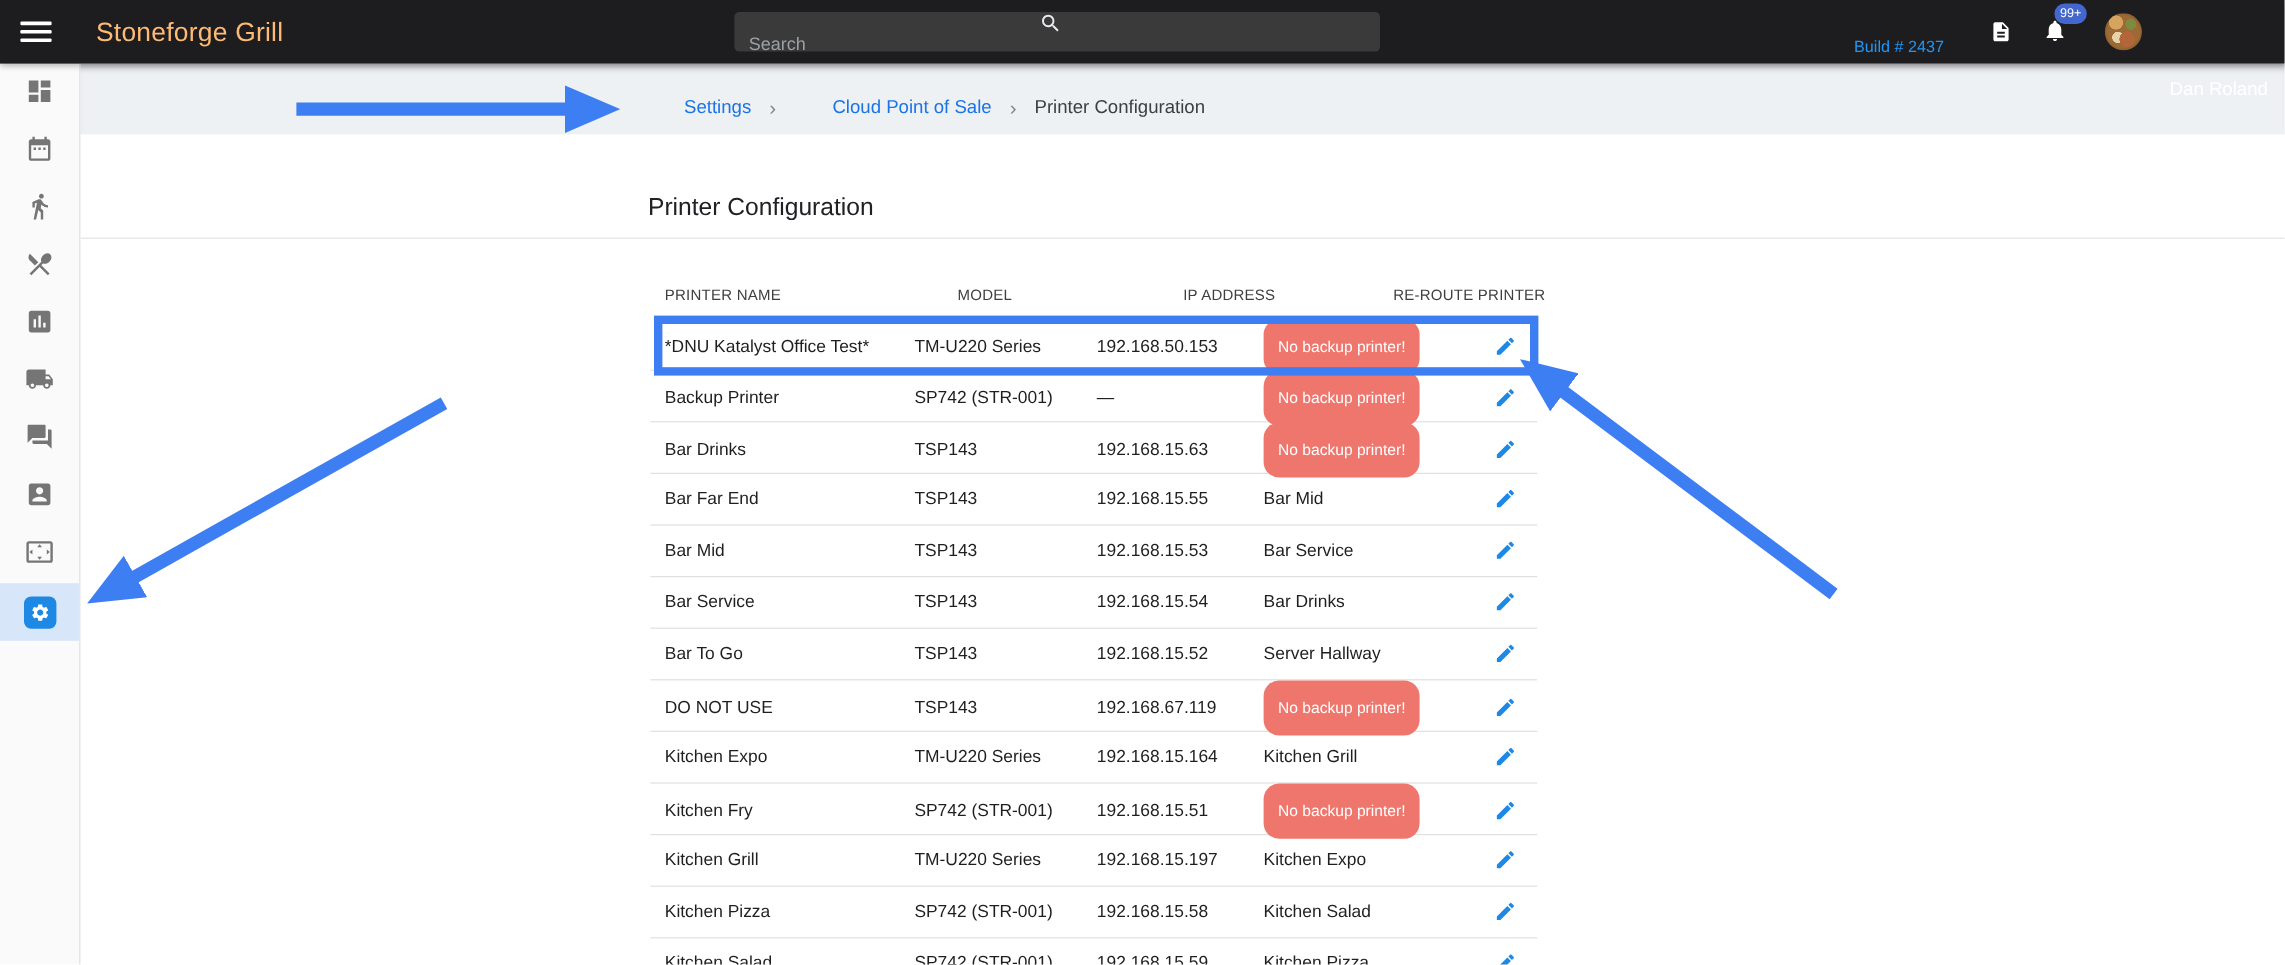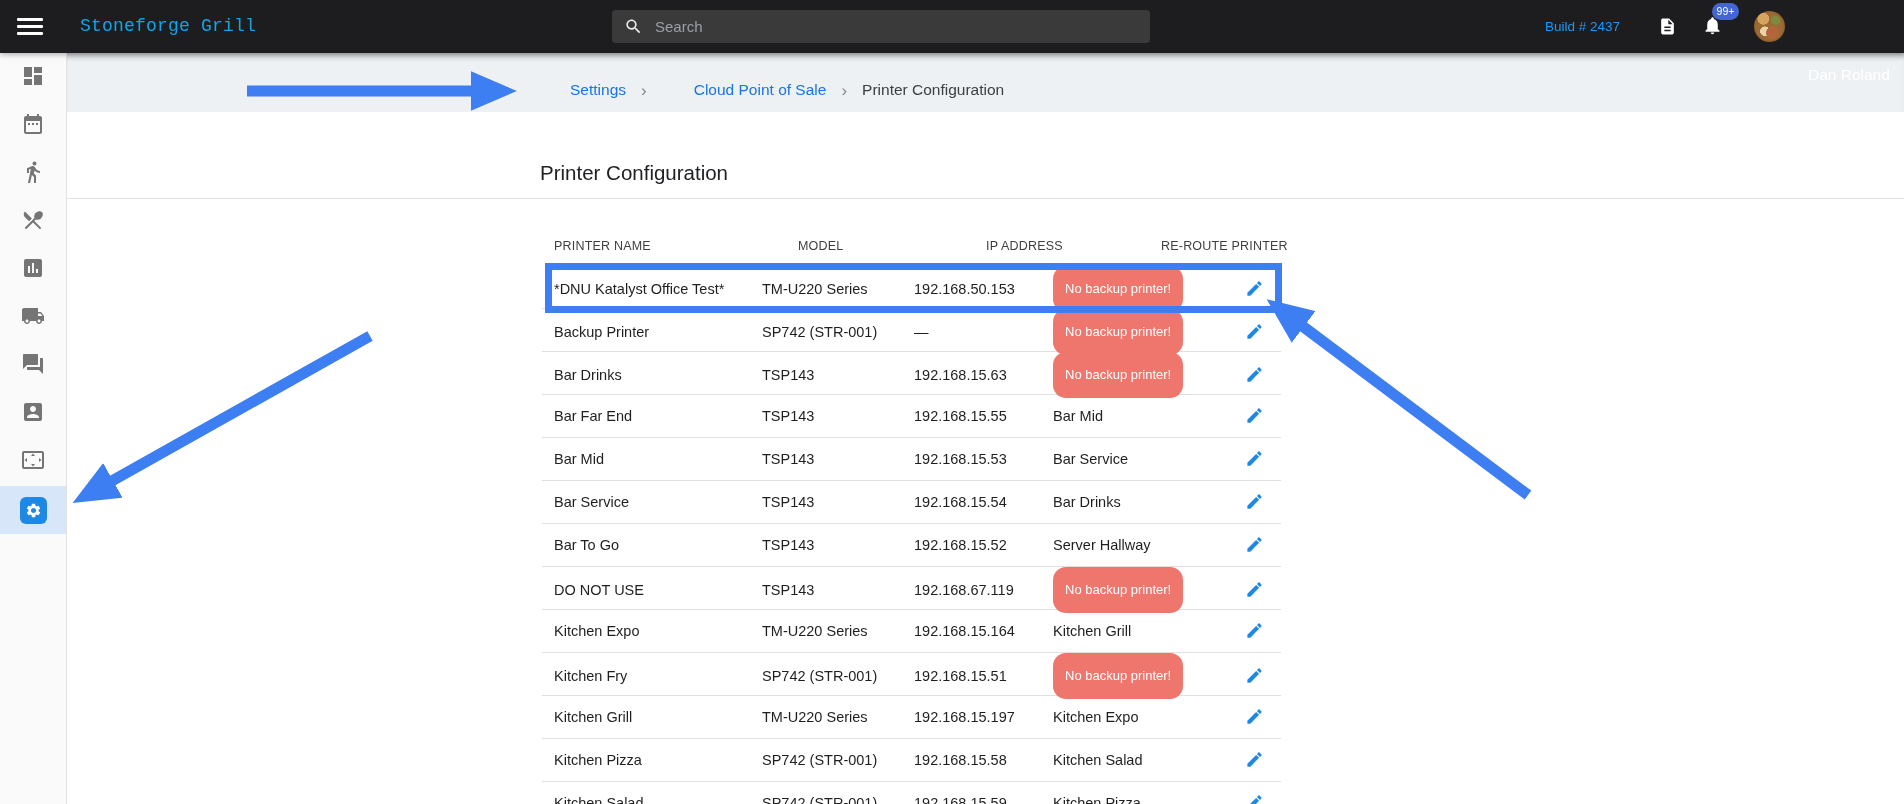--- a/index.html
+++ b/index.html
@@ -6,28 +6,28 @@
   html,body { background:#ffffff; }
   body { font-family:"Liberation Sans", sans-serif; }
   #page { position:relative; width:1904px; height:804px; overflow:hidden; background:#ffffff; }
 
   
   .topbar { position:absolute; left:0; top:0; width:1904px; height:53px; background:#1d1d1f;
             box-shadow:0 2px 5px rgba(0,0,0,.28); z-index:20; }
   .hamburger { position:absolute; left:17px; top:14px; width:26px; height:24px; cursor:pointer; }
   .hamburger span { display:block; height:3px; background:#fff; border-radius:1px; margin:4px 0; }
   .app-title { position:absolute; left:80px; top:0; height:53px; line-height:53px;
-               color:#0ea5e9; font-size:18px; letter-spacing:.2px;font-family:Liberation Mono, monospace; }
+               color:#fdba74; font-size:22px; letter-spacing:.2px; }
   .searchbox { position:absolute; left:612px; top:10px; width:538px; height:33px; background:#3a3a3a;
-               border-radius:4px; display:flex; align-items:center; padding:0 12px; }
+               border-radius:4px; display:flex; align-items:center; padding:0 12px;flex-direction:column; }
   .searchbox svg { flex:0 0 auto; margin-right:12px; }
   .searchbox input { background:transparent; border:none; outline:none; color:#e8eaed;
                      font-size:15px; width:100%; font-family:"Liberation Sans", sans-serif; }
   .searchbox input::placeholder { color:#9aa0a6; }
-  .build-label { position:absolute; left:1545px; top:0; height:38px; line-height:53px;
+  .build-label { position:absolute; left:1545px; top:12px; height:38px; line-height:53px;
                  color:#2196f3; font-size:13.5px; cursor:pointer; }
   .doc-btn { position:absolute; left:1658px; top:15px; cursor:pointer; }
   .bell-btn { position:absolute; left:1702px; top:15px; cursor:pointer; }
   .notif-badge { position:absolute; left:1712px; top:3px; min-width:27px; height:17px; border-radius:9px;
                  background:#4467cf; color:#fff; font-size:10.5px; line-height:17px; text-align:center;
                  padding:0 4px; }
   .avatar { position:absolute; left:1754px; top:11px; width:31px; height:31px; border-radius:50%;
             cursor:pointer; overflow:hidden;
             background:
               radial-gradient(circle at 30% 25%, #d6a45e 0 18%, transparent 19%),

